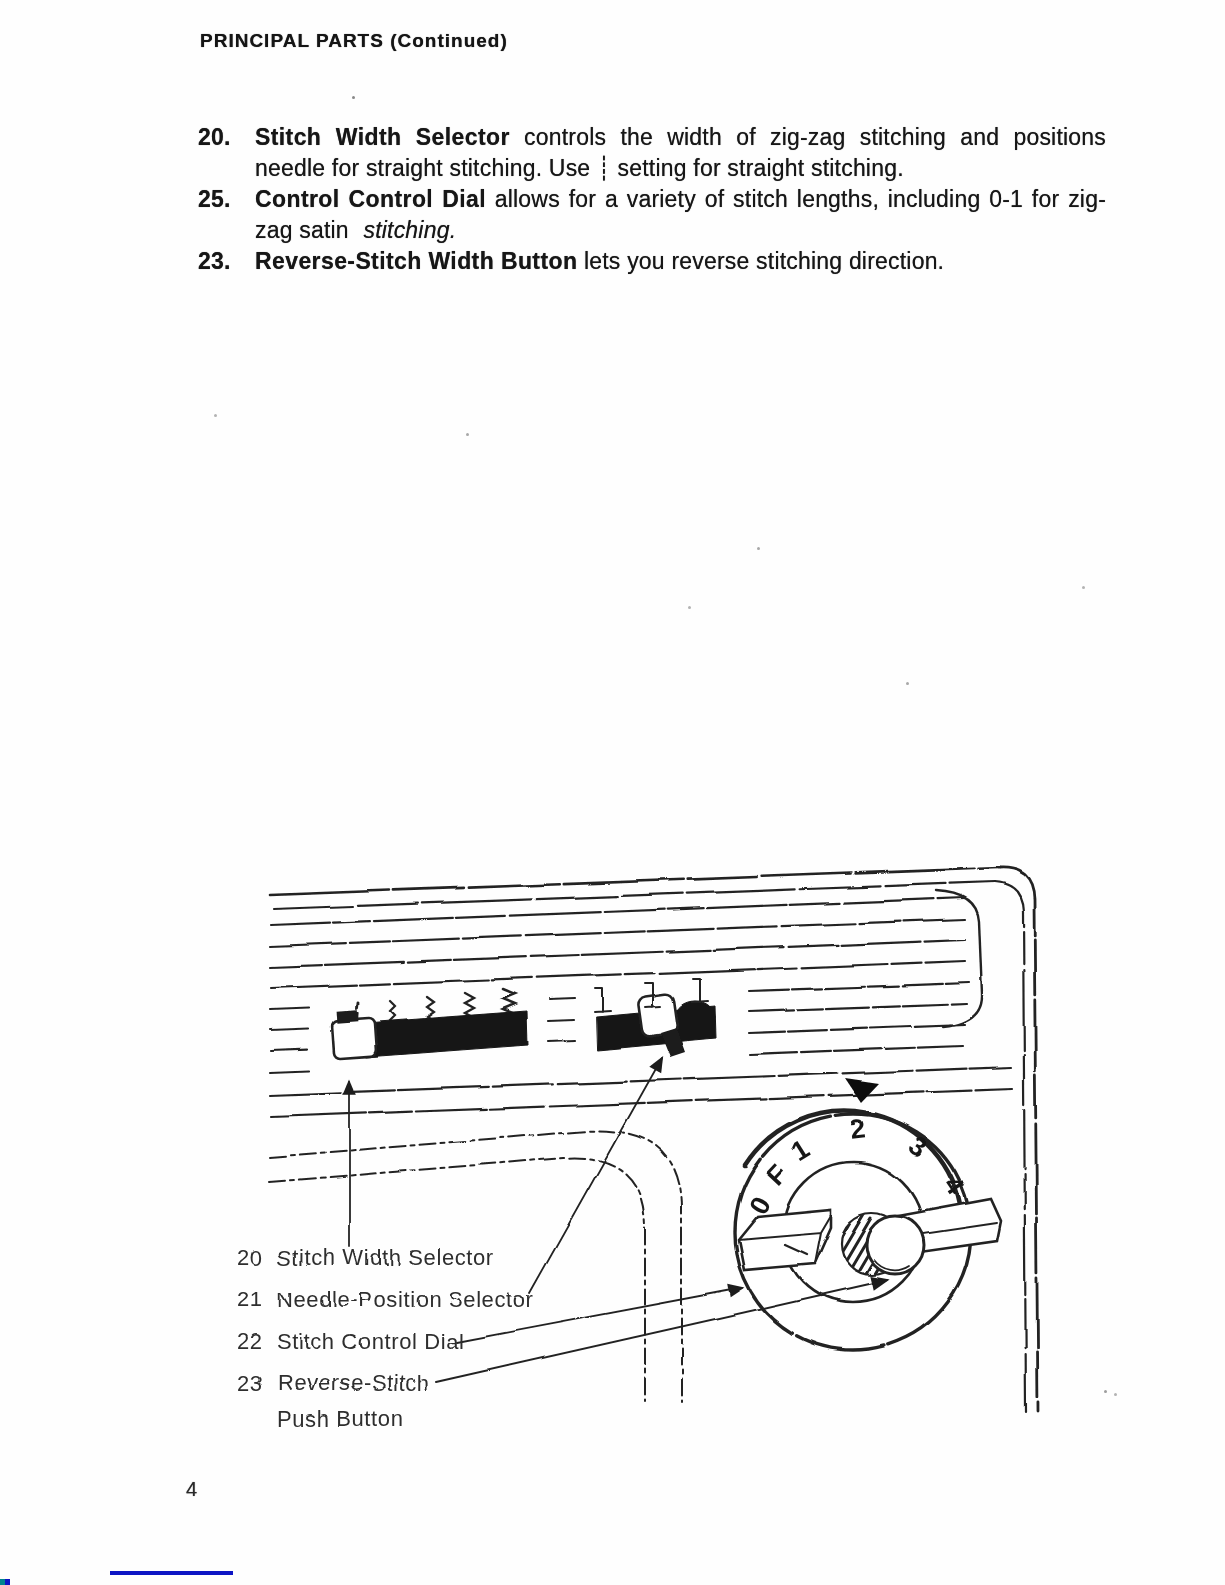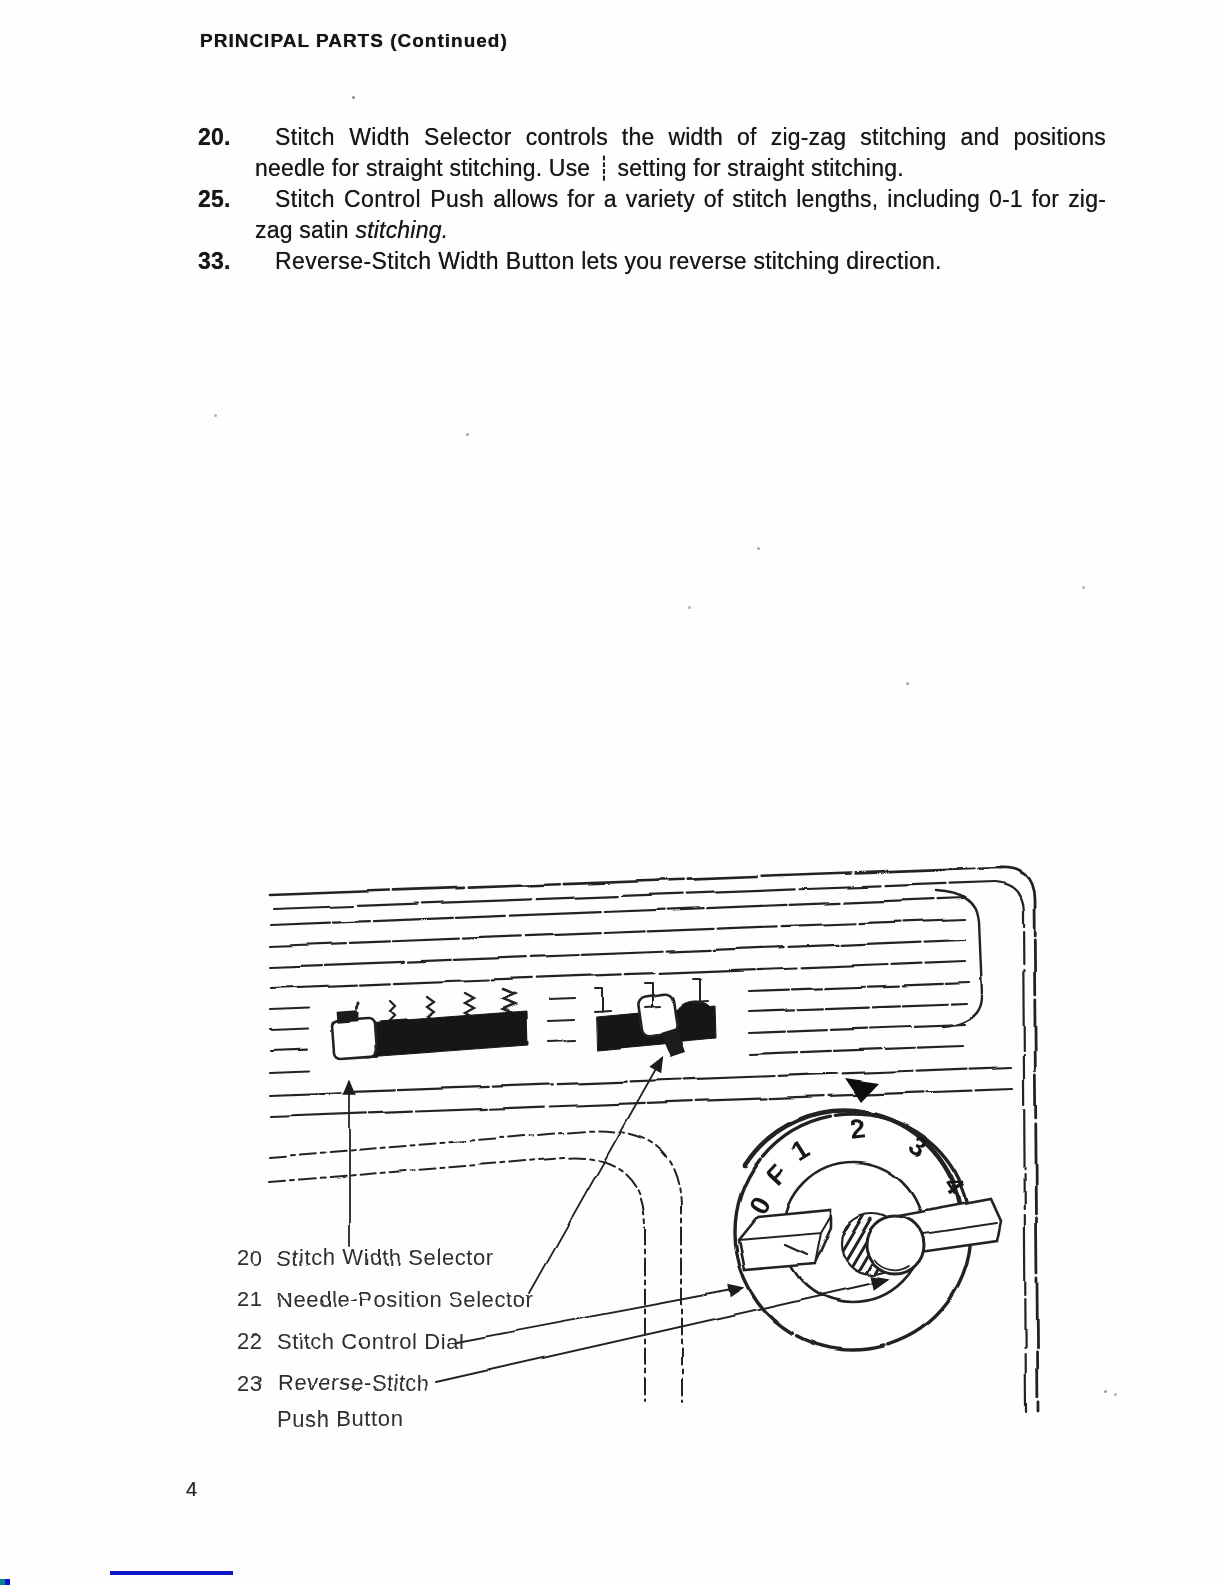--- a/index.html
+++ b/index.html
@@ -21,22 +21,22 @@
   .doc{
     position:absolute;left:198px;top:122px;width:908px;
     font-size:23px;line-height:31px;
     color:#161616;
     text-shadow:0 0 0.7px rgba(15,15,15,.75);
     letter-spacing:0.2px;
   }
   .item{display:grid;grid-template-columns:57px 1fr;}
   .item .num{font-weight:700;}
   .item .body{text-align:justify;}
-  .item .body b{font-weight:400;letter-spacing:0.4px;margin-left:20px;}
-  .item .body i{font-style:italic;}
+  .item .body b{font-weight:700;letter-spacing:0.4px;}
+  .item .body i{font-style:italic;margin-left:8px;}
   
   .pagenum{
     position:absolute;left:186px;top:1478px;
     font-size:20px;color:#2a2a2a;
     text-shadow:0 0 0.8px rgba(20,20,20,.7);
   }
   
   .blue-line{
     position:absolute;left:110px;top:1571px;width:123px;height:4px;
     background:#0d15c4;
@@ -67,24 +67,24 @@
 
 <div class="hdr">PRINCIPAL PARTS (Continued)</div>
 
 <div class="doc">
   <div class="item">
     <span class="num">20.</span>
     <span class="body"><b>Stitch Width Selector</b><span> controls the width of zig-zag stitching and positions needle for straight stitching. Use ┊ setting for straight stitching.</span><i></i></span>
   </div>
   <div class="item">
     <span class="num">25.</span>
-    <span class="body"><b>Stitch Control Push</b><span> allows for a variety of stitch lengths, including 0-1 for zig-zag satin </span><i>stitching.</i></span>
+    <span class="body"><b>Control Control Dial</b><span> allows for a variety of stitch lengths, including 0-1 for zig-zag satin </span><i>stitching.</i></span>
   </div>
   <div class="item">
-    <span class="num">33.</span>
+    <span class="num">23.</span>
     <span class="body"><b>Reverse-Stitch Width Button</b><span> lets you reverse stitching direction.</span><i></i></span>
   </div>
 </div>
 
 <svg style="position:absolute;left:225px;top:855px;" width="820" height="590" viewBox="0 0 820 590">
   <defs>
     <filter id="rough" x="-6%" y="-6%" width="112%" height="112%">
       <feTurbulence type="fractalNoise" baseFrequency="0.012 0.02" numOctaves="2" seed="7" result="n"></feTurbulence>
       <feDisplacementMap in="SourceGraphic" in2="n" scale="4.5" xChannelSelector="R" yChannelSelector="G"></feDisplacementMap>
     </filter>

